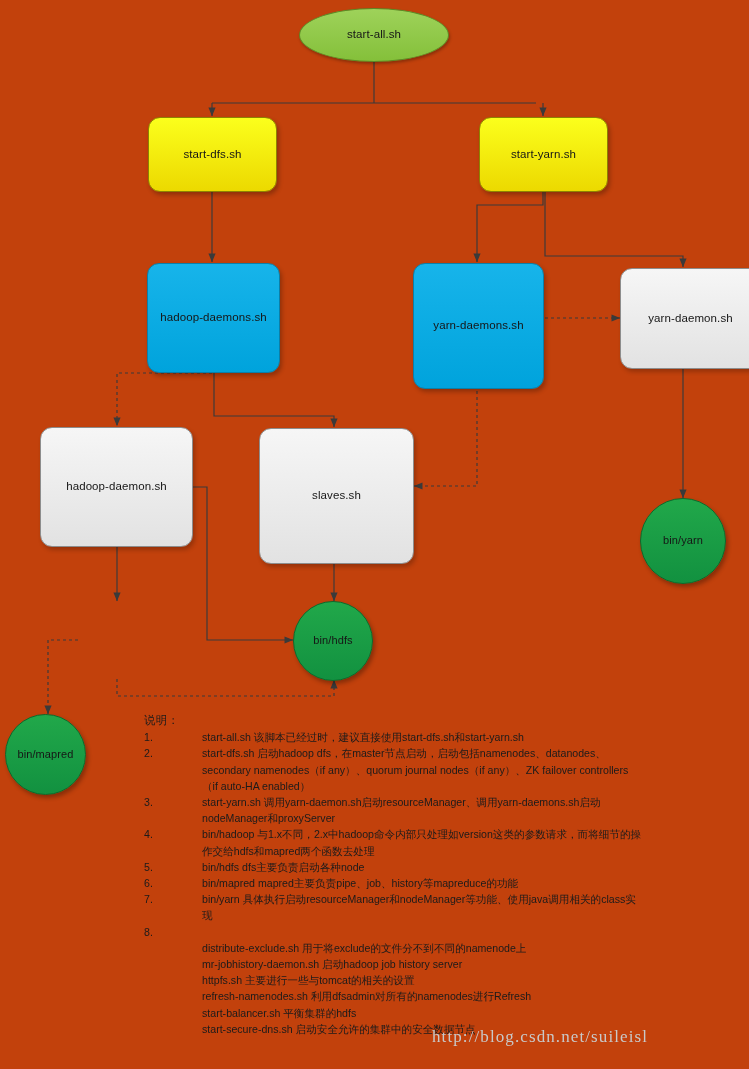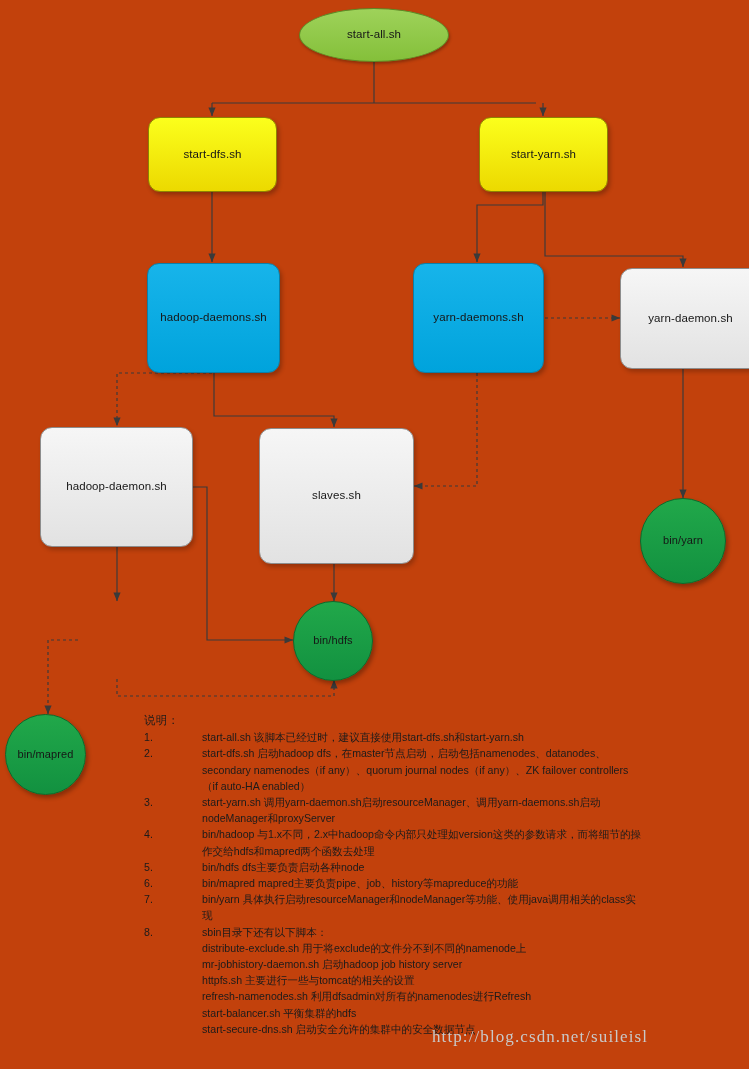--- a/index.html
+++ b/index.html
@@ -180,21 +180,21 @@
   </div>
 
   <div class="node n-yellow" style="left:479px; top:117px; width:129px; height:75px;">
     <span class="node-label">start-yarn.sh</span>
   </div>
 
   <div class="node n-blue" style="left:147px; top:263px; width:133px; height:110px;">
     <span class="node-label">hadoop-daemons.sh</span>
   </div>
 
-  <div class="node n-blue" style="left:413px; top:263px; width:131px; height:110px;">
+  <div class="node n-blue" style="left:413px; top:263px; width:131px; height:126px;">
     <span class="node-label">yarn-daemons.sh</span>
   </div>
 
   <div class="node n-gray" style="left:620px; top:268px; width:141px; height:101px;">
     <span class="node-label">yarn-daemon.sh</span>
   </div>
 
   <div class="node n-gray" style="left:40px; top:427px; width:153px; height:120px;">
     <span class="node-label">hadoop-daemon.sh</span>
   </div>
@@ -249,21 +249,20 @@
       <div class="note-body">bin/mapred mapred主要负责pipe、job、history等mapreduce的功能</div>
     </div>
 
     <div class="note-row">
       <div class="note-num">7.</div>
       <div class="note-body">bin/yarn 具体执行启动resourceManager和nodeManager等功能、使用java调用相关的class实现</div>
     </div>
 
     <div class="note-row">
       <div class="note-num">8.</div>
-      <div class="note-body">sbin目录下还有以下脚本：</div>
     </div>
 
     <div class="note-sub">distribute-exclude.sh 用于将exclude的文件分不到不同的namenode上</div>
     <div class="note-sub">mr-jobhistory-daemon.sh 启动hadoop job history server</div>
     <div class="note-sub">httpfs.sh 主要进行一些与tomcat的相关的设置</div>
     <div class="note-sub">refresh-namenodes.sh 利用dfsadmin对所有的namenodes进行Refresh</div>
     <div class="note-sub">start-balancer.sh 平衡集群的hdfs</div>
     <div class="note-sub">start-secure-dns.sh 启动安全允许的集群中的安全数据节点</div>
   </div>
 

